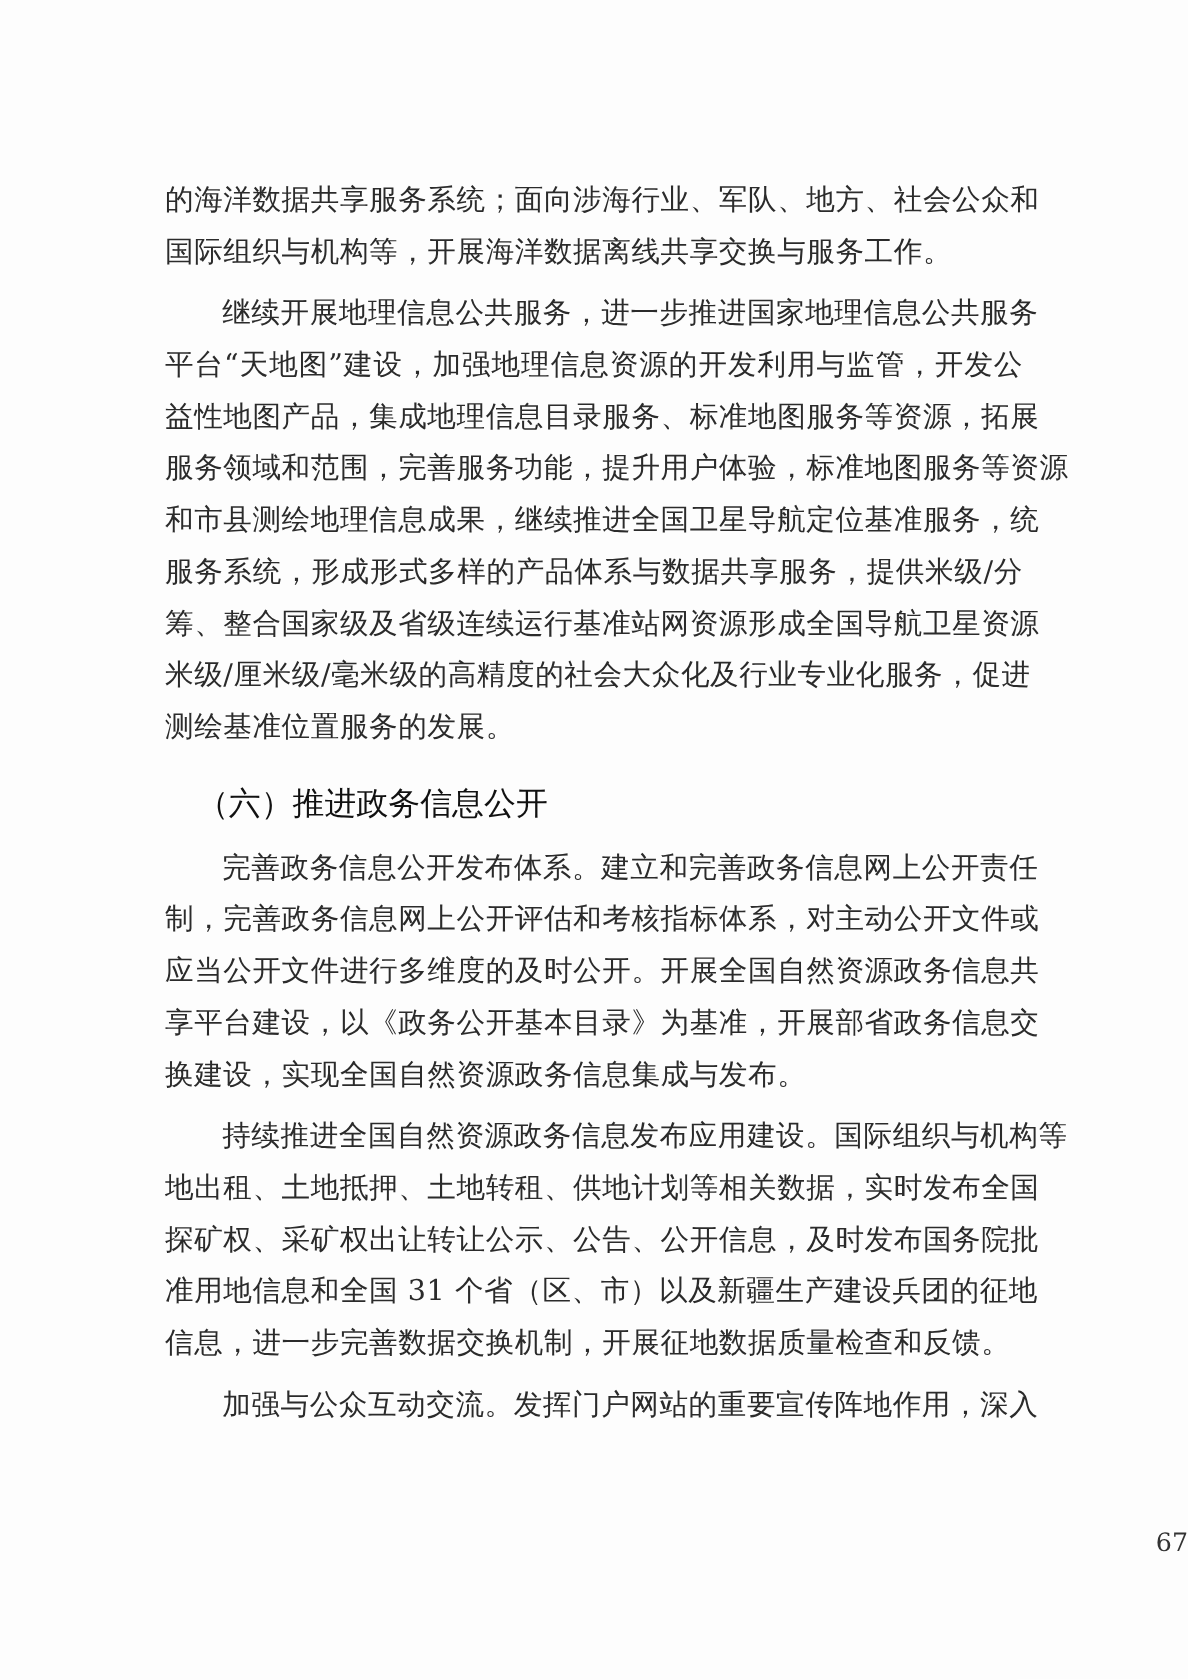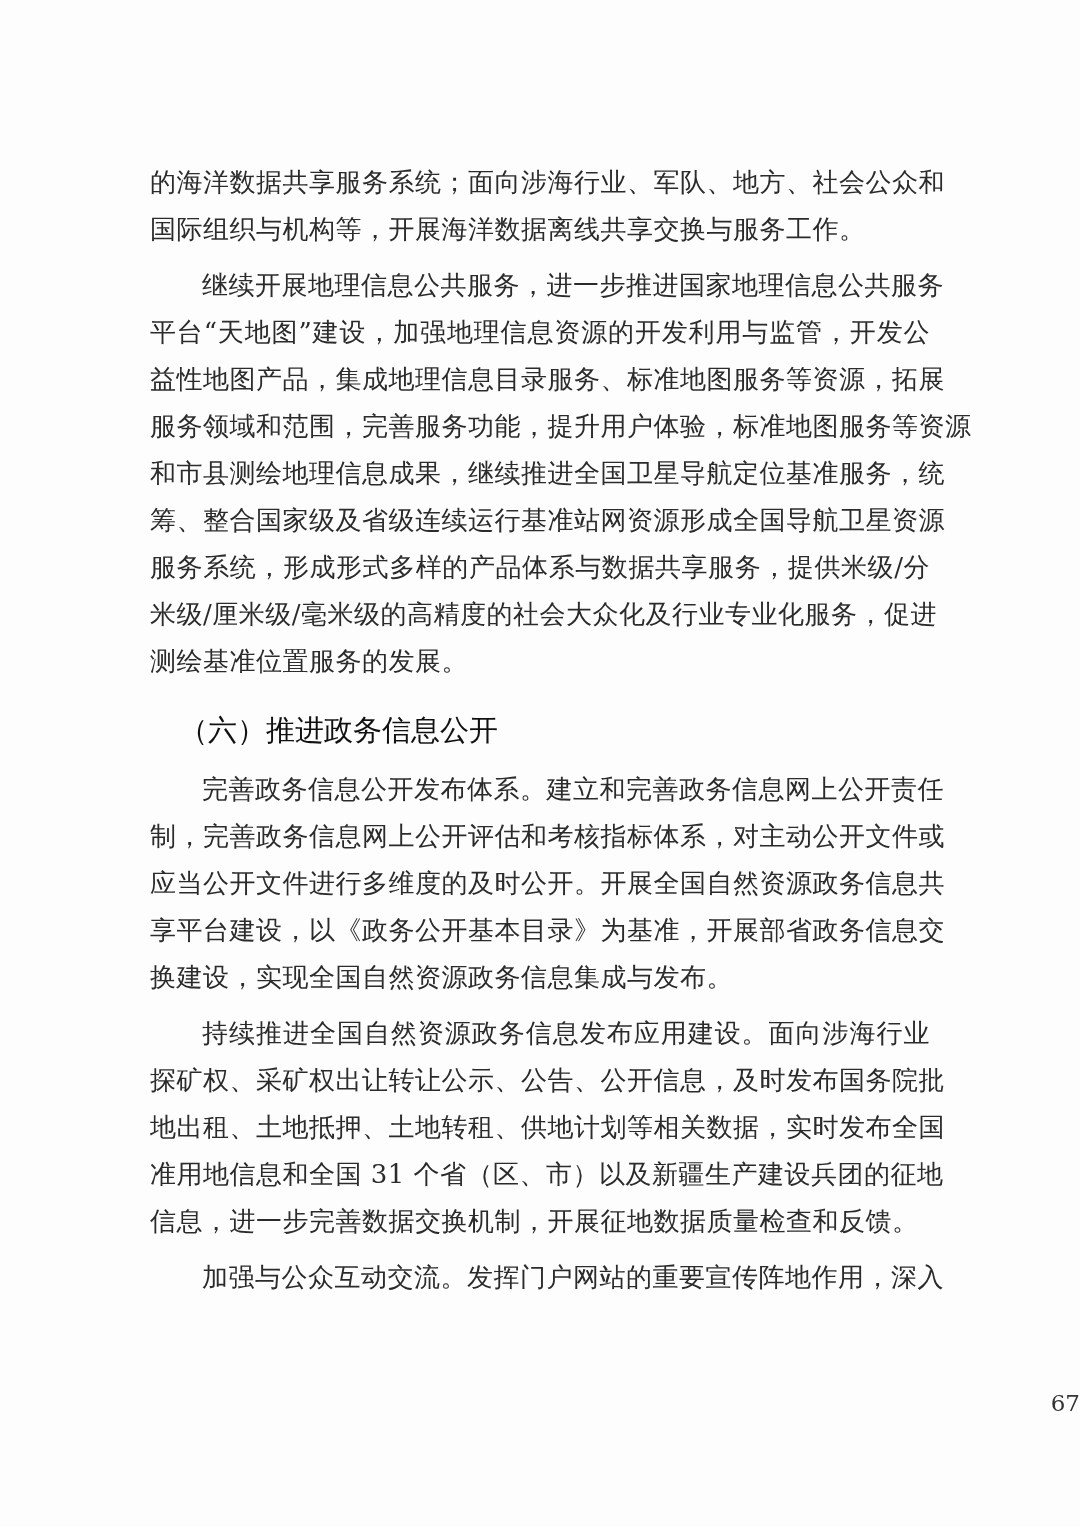--- a/index.html
+++ b/index.html
@@ -69,40 +69,40 @@
       <div class="line">的海洋数据共享服务系统；面向涉海行业、军队、地方、社会公众和</div>
       <div class="line last">国际组织与机构等，开展海洋数据离线共享交换与服务工作。</div>
     </div>
 
     <div class="para">
       <div class="line indent">继续开展地理信息公共服务，进一步推进国家地理信息公共服务</div>
       <div class="line">平台“天地图”建设，加强地理信息资源的开发利用与监管，开发公</div>
       <div class="line">益性地图产品，集成地理信息目录服务、标准地图服务等资源，拓展</div>
       <div class="line">服务领域和范围，完善服务功能，提升用户体验，标准地图服务等资源</div>
       <div class="line">和市县测绘地理信息成果，继续推进全国卫星导航定位基准服务，统</div>
+      <div class="line">服务系统，形成形式多样的产品体系与数据共享服务，提供米级/分</div>
       <div class="line">筹、整合国家级及省级连续运行基准站网资源形成全国导航卫星资源</div>
-      <div class="line">服务系统，形成形式多样的产品体系与数据共享服务，提供米级/分</div>
       <div class="line">米级/厘米级/毫米级的高精度的社会大众化及行业专业化服务，促进</div>
       <div class="line last">测绘基准位置服务的发展。</div>
     </div>
 
     <h2 class="heading">（六）推进政务信息公开</h2>
 
     <div class="para">
       <div class="line indent">完善政务信息公开发布体系。建立和完善政务信息网上公开责任</div>
       <div class="line">制，完善政务信息网上公开评估和考核指标体系，对主动公开文件或</div>
       <div class="line">应当公开文件进行多维度的及时公开。开展全国自然资源政务信息共</div>
       <div class="line">享平台建设，以《政务公开基本目录》为基准，开展部省政务信息交</div>
       <div class="line last">换建设，实现全国自然资源政务信息集成与发布。</div>
     </div>
 
     <div class="para">
-      <div class="line indent">持续推进全国自然资源政务信息发布应用建设。面向涉海行业</div>
+      <div class="line indent">持续推进全国自然资源政务信息发布应用建设。国际组织与机构等</div>
+      <div class="line">地出租、土地抵押、土地转租、供地计划等相关数据，实时发布全国</div>
       <div class="line">探矿权、采矿权出让转让公示、公告、公开信息，及时发布国务院批</div>
-      <div class="line">地出租、土地抵押、土地转租、供地计划等相关数据，实时发布全国</div>
       <div class="line">准用地信息和全国 31 个省（区、市）以及新疆生产建设兵团的征地</div>
       <div class="line last">信息，进一步完善数据交换机制，开展征地数据质量检查和反馈。</div>
     </div>
 
     <div class="para">
       <div class="line indent">加强与公众互动交流。发挥门户网站的重要宣传阵地作用，深入</div>
     </div>
 
   </div>
 

